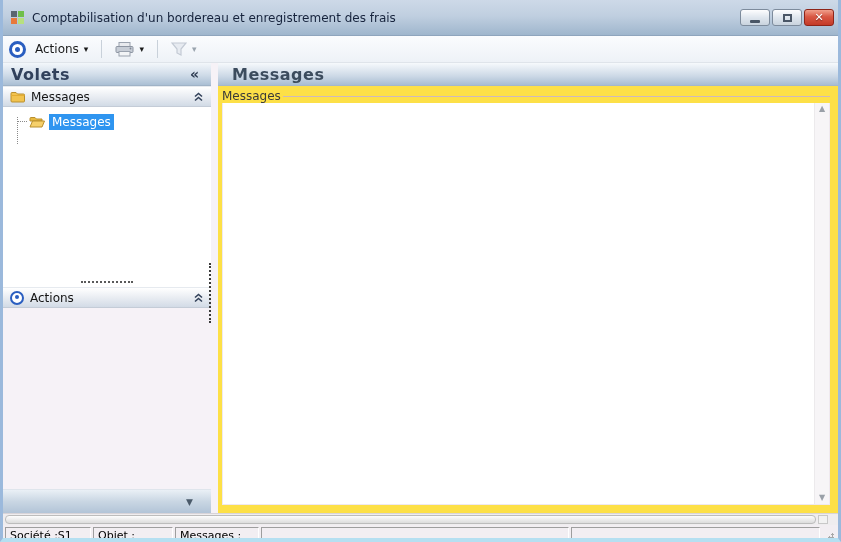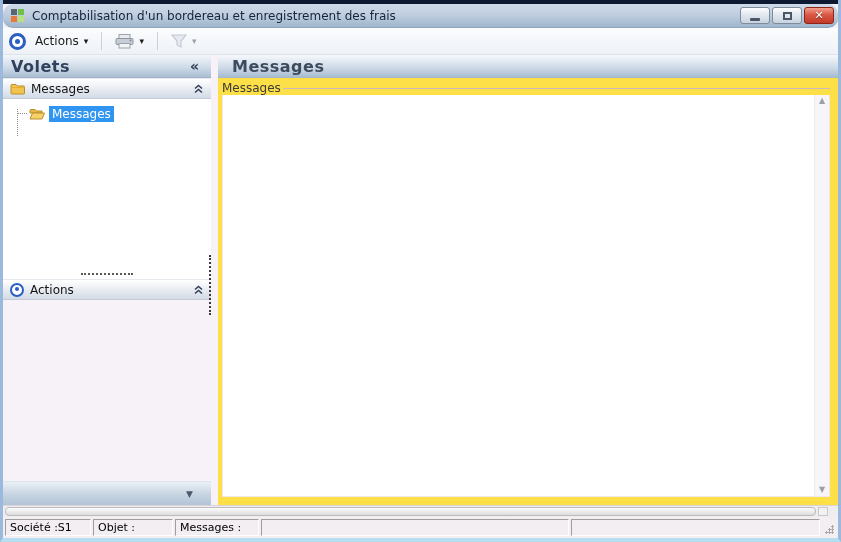--- a/index.html
+++ b/index.html
@@ -12,25 +12,24 @@
     background:#f6f2f7;
     border-left:3px solid #9bb9dc;
     border-right:3px solid #9bb9dc;
     border-bottom:4px solid #b5dff1;
     overflow:hidden;
   }
 
   
   .titlebar-top { height:4px; background:#0d1930; }
   .titlebar {
-    height:24px; flex:none;
+    height:36px; flex:none;
     background:linear-gradient(#cdd9e8, #c0cfe0 45%, #9fb6cd);
     display:flex; align-items:center; padding:0 4px 0 8px;
     border-bottom:1px solid #8fa5bd;
-    border-radius:10px;
   }
   .app-icon { width:13px; height:13px; display:grid; grid-template-columns:6px 6px; grid-template-rows:6px 6px; gap:1px; margin-right:8px; flex:none; }
   .app-icon i { display:block; }
   .app-icon .q1 { background:#5a6670; }
   .app-icon .q2 { background:#6fbf4a; }
   .app-icon .q3 { background:#e8793b; }
   .app-icon .q4 { background:#b7e07f; }
   .title-text { font-size:12px; color:#16233c; flex:1; white-space:nowrap; overflow:hidden; }
   .win-controls { display:flex; gap:2px; }
   .win-btn {

